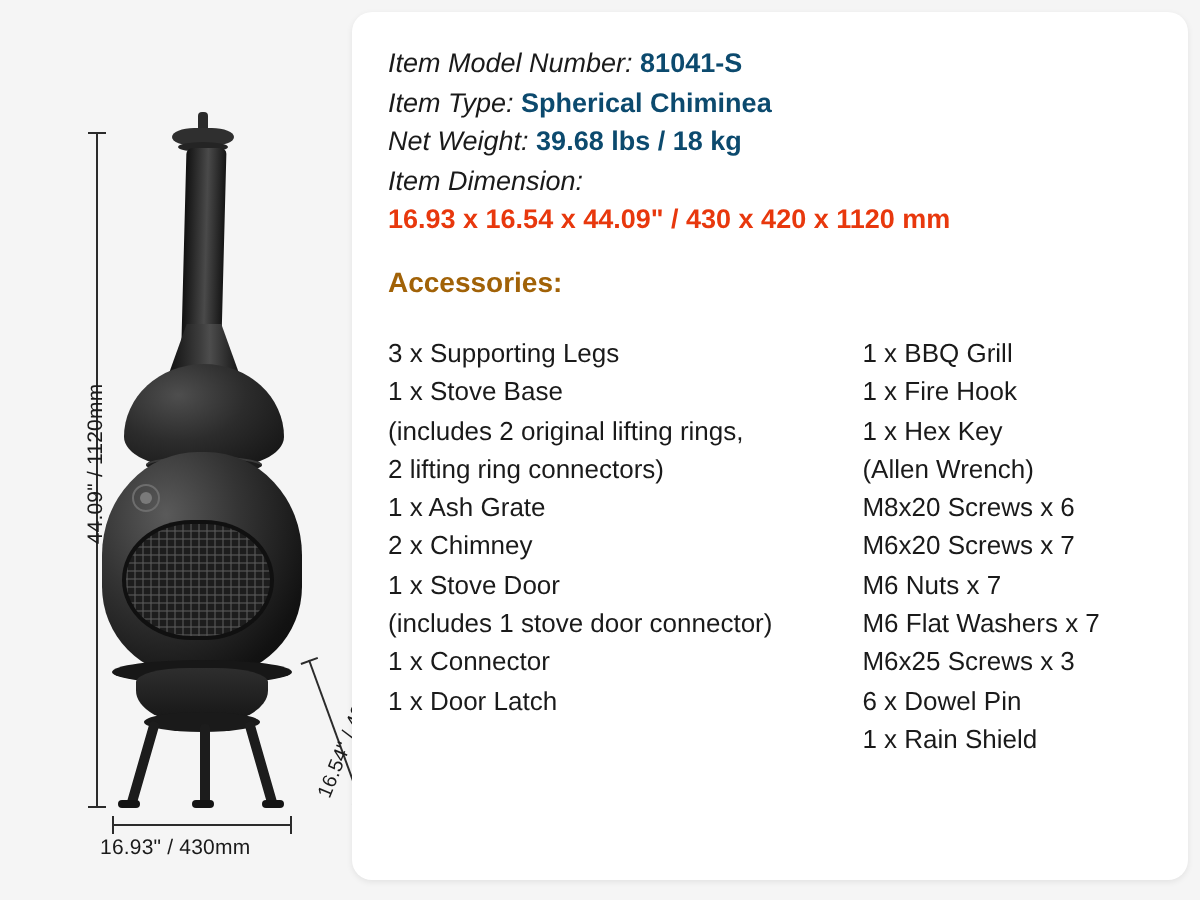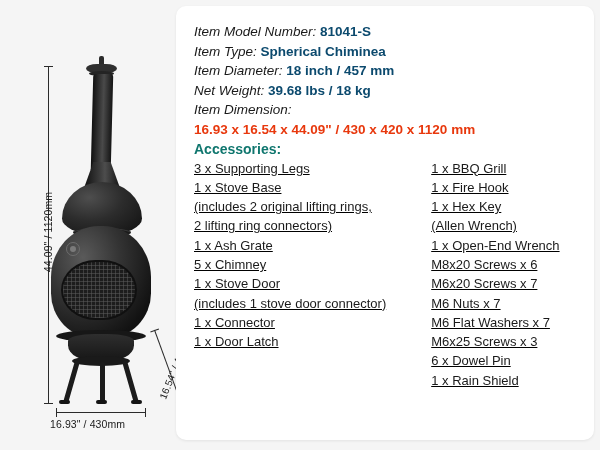--- a/index.html
+++ b/index.html
@@ -317,32 +317,31 @@
   .spec-value { color: #0c4a6e; font-weight: bold; }
   .spec-dim-value {
     color: #e8380d;
     font-weight: bold;
     font-size: 13.5px;
     line-height: 19px;
     display: block;
   }
 
   .accessories-title {
-    color: #0f766e;
+    color: #a16207;
     font-weight: bold;
     font-size: 14px;
-    margin-top: 2px;
+    margin-top: 14px;
     margin-bottom: 2px;
   }
 
   .acc-columns {
     display: flex;
     gap: 14px;
-    margin-top: 2px;
-    text-decoration: underline;
+    margin-top: 18px;
   }
   .acc-col {
     font-size: 13px;
     line-height: 19.3px;
     color: #1a1a1a;
   }
   .acc-col.left { width: 240px; }
   .acc-col.right { width: 160px; }
   .acc-item { white-space: nowrap; }
 </style>
@@ -388,52 +387,48 @@
   <div class="spec-card">
 
     <div class="spec-list">
       <div class="spec-row">
         <span class="spec-label">Item Model Number: </span><span class="spec-value">81041-S</span>
       </div>
       <div class="spec-row">
         <span class="spec-label">Item Type: </span><span class="spec-value">Spherical Chiminea</span>
       </div>
       <div class="spec-row">
-        <span class="spec-label">Item Diameter: </span><span class="spec-value">18 inch / 457 mm</span>
-      </div>
-      <div class="spec-row">
         <span class="spec-label">Net Weight: </span><span class="spec-value">39.68 lbs / 18 kg</span>
       </div>
       <div class="spec-row">
         <span class="spec-label">Item Dimension:</span>
       </div>
       <span class="spec-dim-value">16.93 x 16.54 x 44.09" / 430 x 420 x 1120 mm</span>
     </div>
 
     <div class="accessories-title">Accessories:</div>
 
     <div class="acc-columns">
       <div class="acc-col left">
         <div class="acc-item">3 x Supporting Legs</div>
         <div class="acc-item">1 x Stove Base</div>
         <div class="acc-item">(includes 2 original lifting rings,</div>
         <div class="acc-item">2 lifting ring connectors)</div>
         <div class="acc-item">1 x Ash Grate</div>
-        <div class="acc-item">5 x Chimney</div>
+        <div class="acc-item">2 x Chimney</div>
         <div class="acc-item">1 x Stove Door</div>
         <div class="acc-item">(includes 1 stove door connector)</div>
         <div class="acc-item">1 x Connector</div>
         <div class="acc-item">1 x Door Latch</div>
       </div>
       <div class="acc-col right">
         <div class="acc-item">1 x BBQ Grill</div>
         <div class="acc-item">1 x Fire Hook</div>
         <div class="acc-item">1 x Hex Key</div>
         <div class="acc-item">(Allen Wrench)</div>
-        <div class="acc-item">1 x Open-End Wrench</div>
         <div class="acc-item">M8x20 Screws x 6</div>
         <div class="acc-item">M6x20 Screws x 7</div>
         <div class="acc-item">M6 Nuts x 7</div>
         <div class="acc-item">M6 Flat Washers x 7</div>
         <div class="acc-item">M6x25 Screws x 3</div>
         <div class="acc-item">6 x Dowel Pin</div>
         <div class="acc-item">1 x Rain Shield</div>
       </div>
     </div>
 

